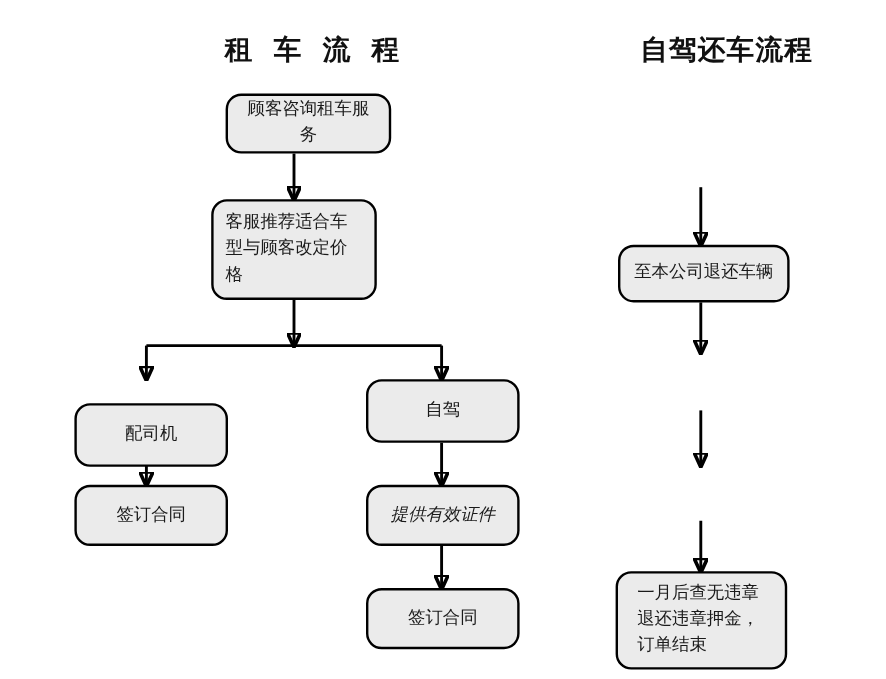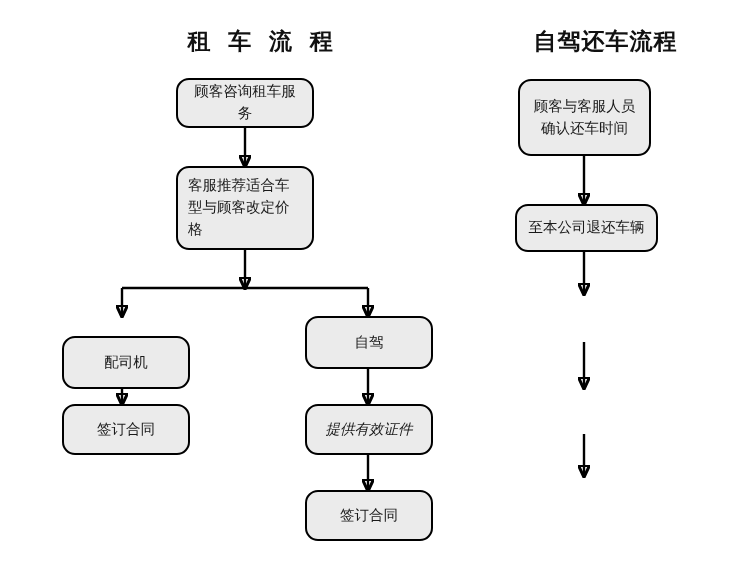--- a/index.html
+++ b/index.html
@@ -121,21 +121,21 @@
 
     <line x1="584" y1="342" x2="584" y2="388" marker-end="url(#arrow)"></line>
 
     <line x1="584" y1="434" x2="584" y2="476" marker-end="url(#arrow)"></line>
   </svg>
 
   <div class="flow-title" id="title-left">租 车 流 程</div>
 
   <div class="flow-title" id="title-right">自驾还车流程</div>
 
-  <div class="node center" style="left:176px; top:78px; width:138px; height:50px;">
+  <div class="node center" style="left:188px; top:78px; width:138px; height:50px;">
     <span class="node-text">顾客咨询租车服务</span>
   </div>
 
   <div class="node left" style="left:176px; top:166px; width:138px; height:84px; ">
     <span class="node-text">客服推荐适合车
 型与顾客改定价
 格</span>
   </div>
 
   <div class="node center" style="left:62px; top:316px; width:128px; height:53px;margin-top:20px;">
@@ -151,25 +151,26 @@
   </div>
 
   <div class="node center" style="left:305px; top:404px; width:128px; height:51px;font-style:italic;">
     <span class="node-text">提供有效证件</span>
   </div>
 
   <div class="node center" style="left:305px; top:490px; width:128px; height:51px;">
     <span class="node-text">签订合同</span>
   </div>
 
-  <div class="node center" style="left:518px; top:79px; width:133px; height:77px;">
-    <span class="node-text">顾客与客服人员
-确认还车时间</span>
-  </div>
 
   <div class="node center" style="left:515px; top:204px; width:143px; height:48px;">
     <span class="node-text">至本公司退还车辆</span>
   </div>
 
 
 
+  <div class="node left" style="left:513px; top:476px; width:143px; height:82px; padding-left:16px;">
+    <span class="node-text">一月后查无违章
+退还违章押金，
+订单结束</span>
+  </div>
 
 </div>
 
 </body></html>

